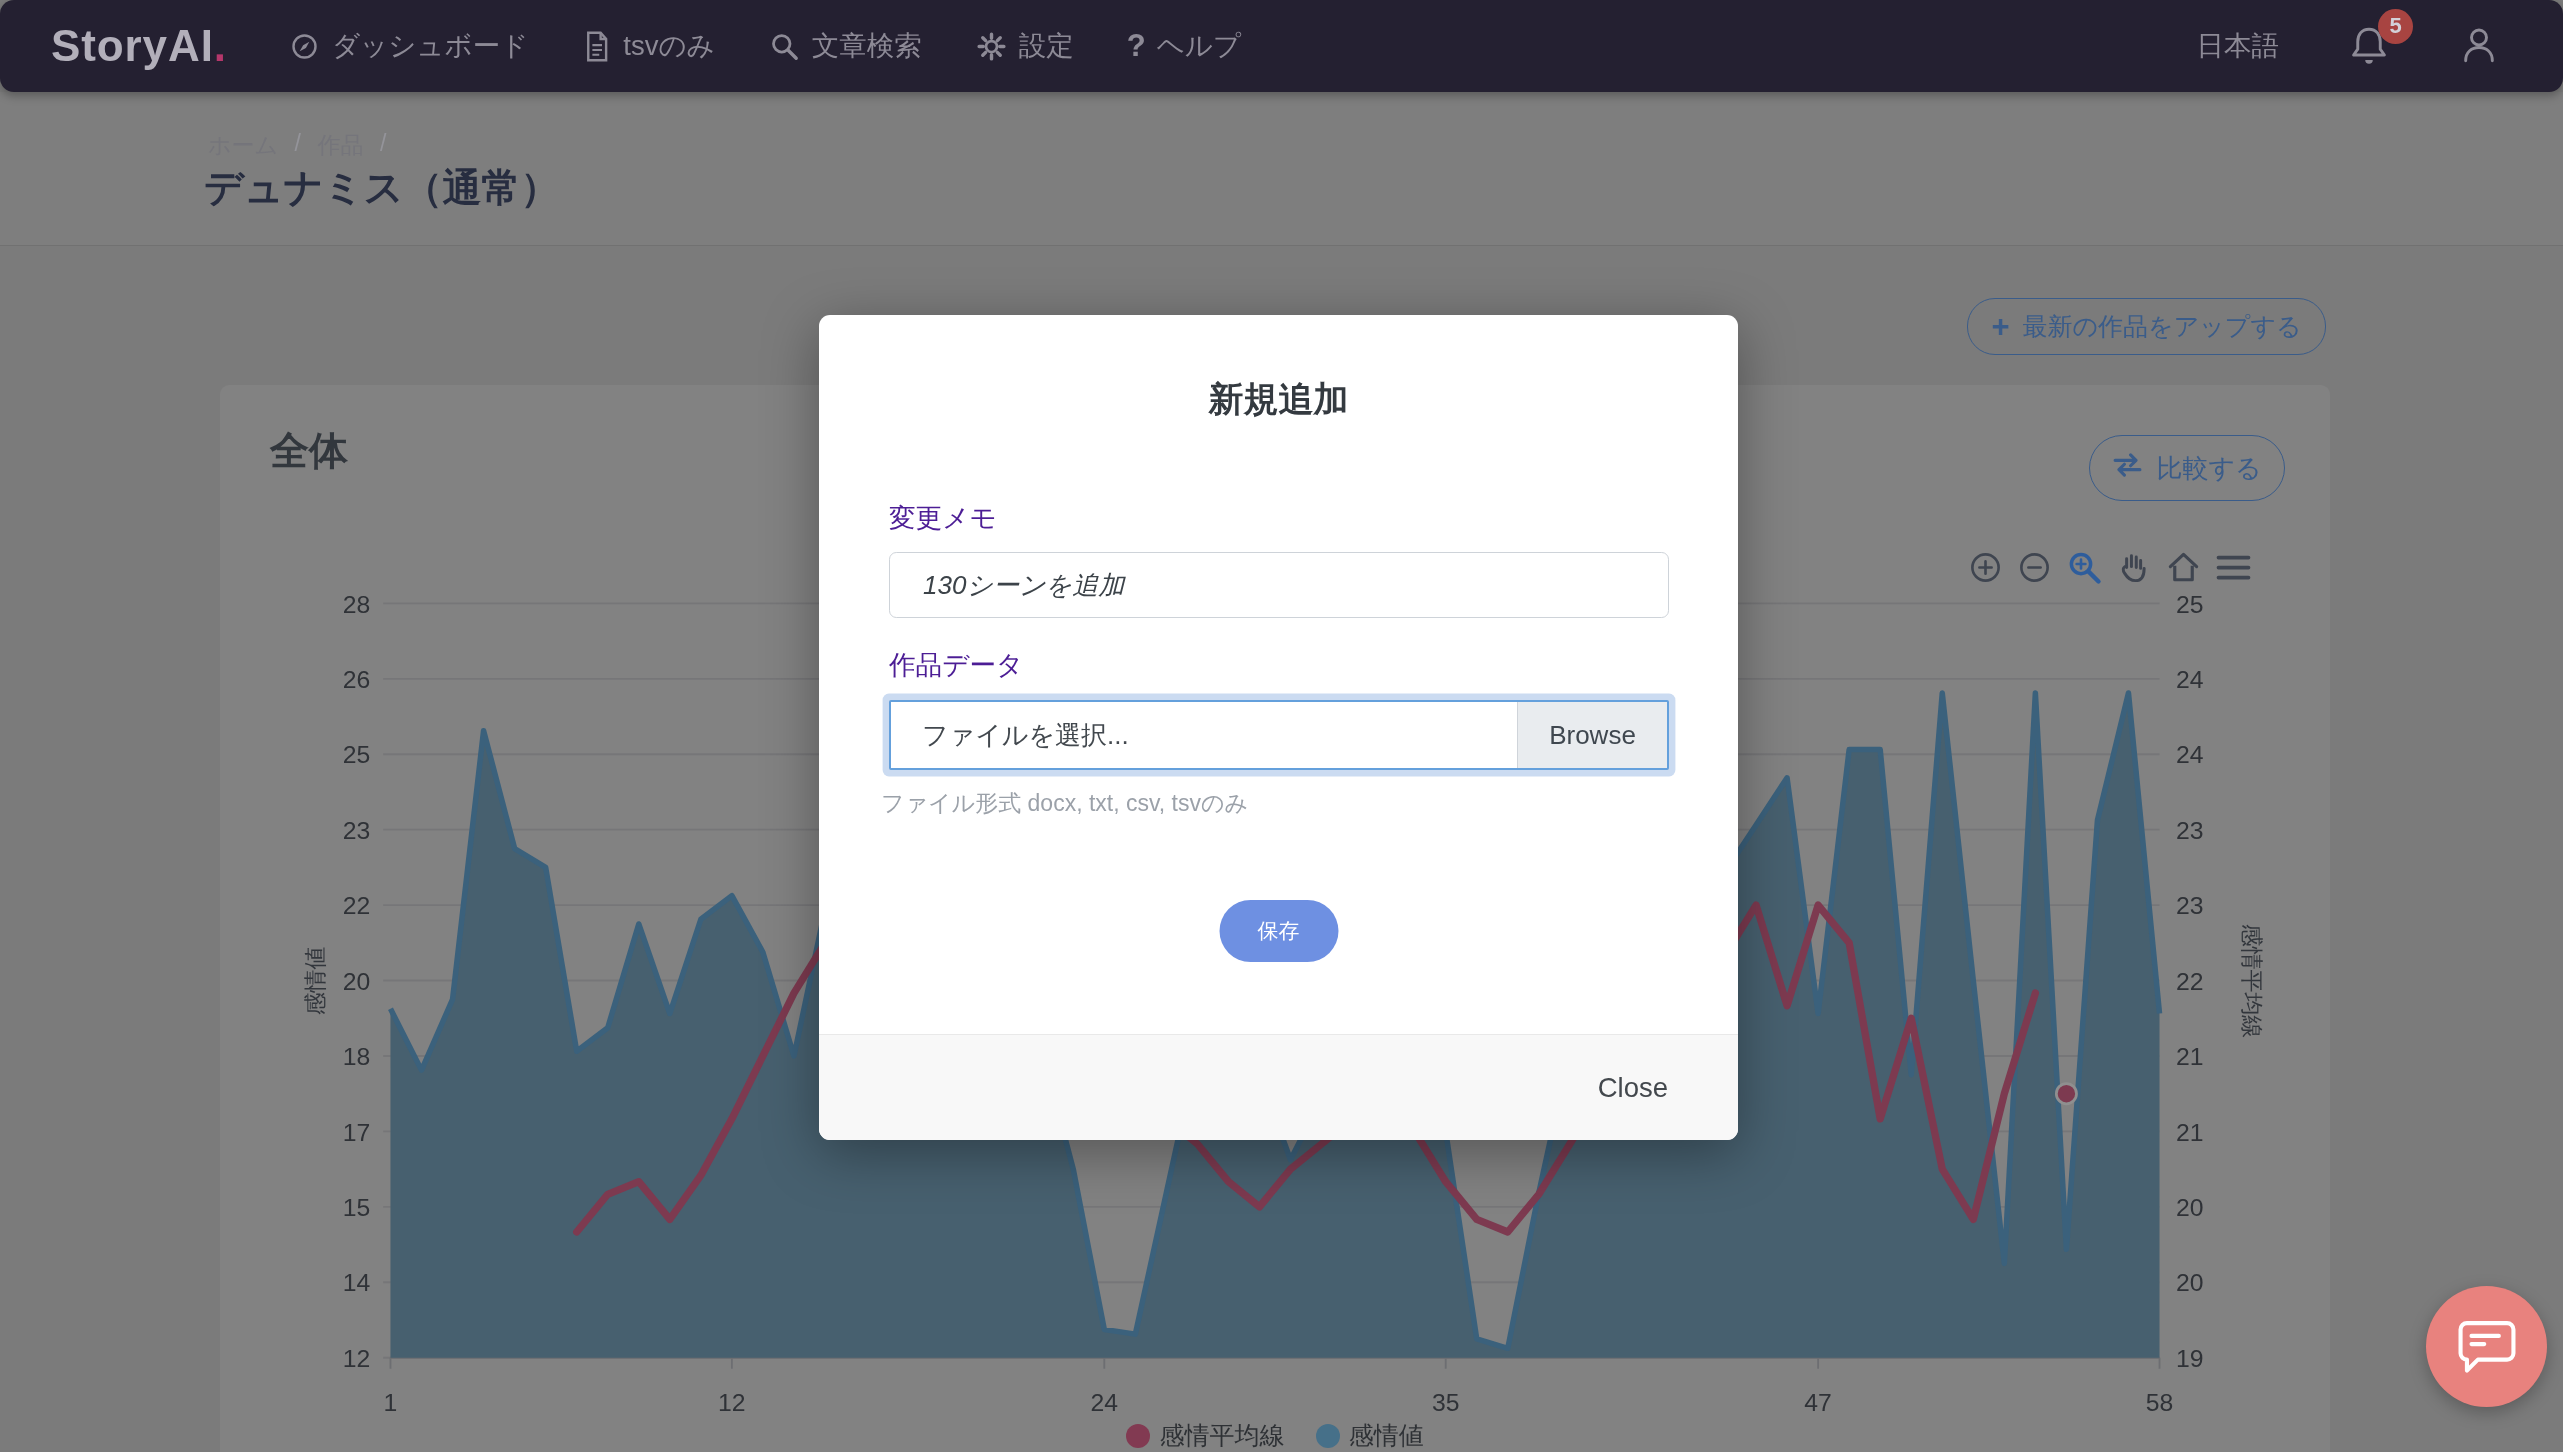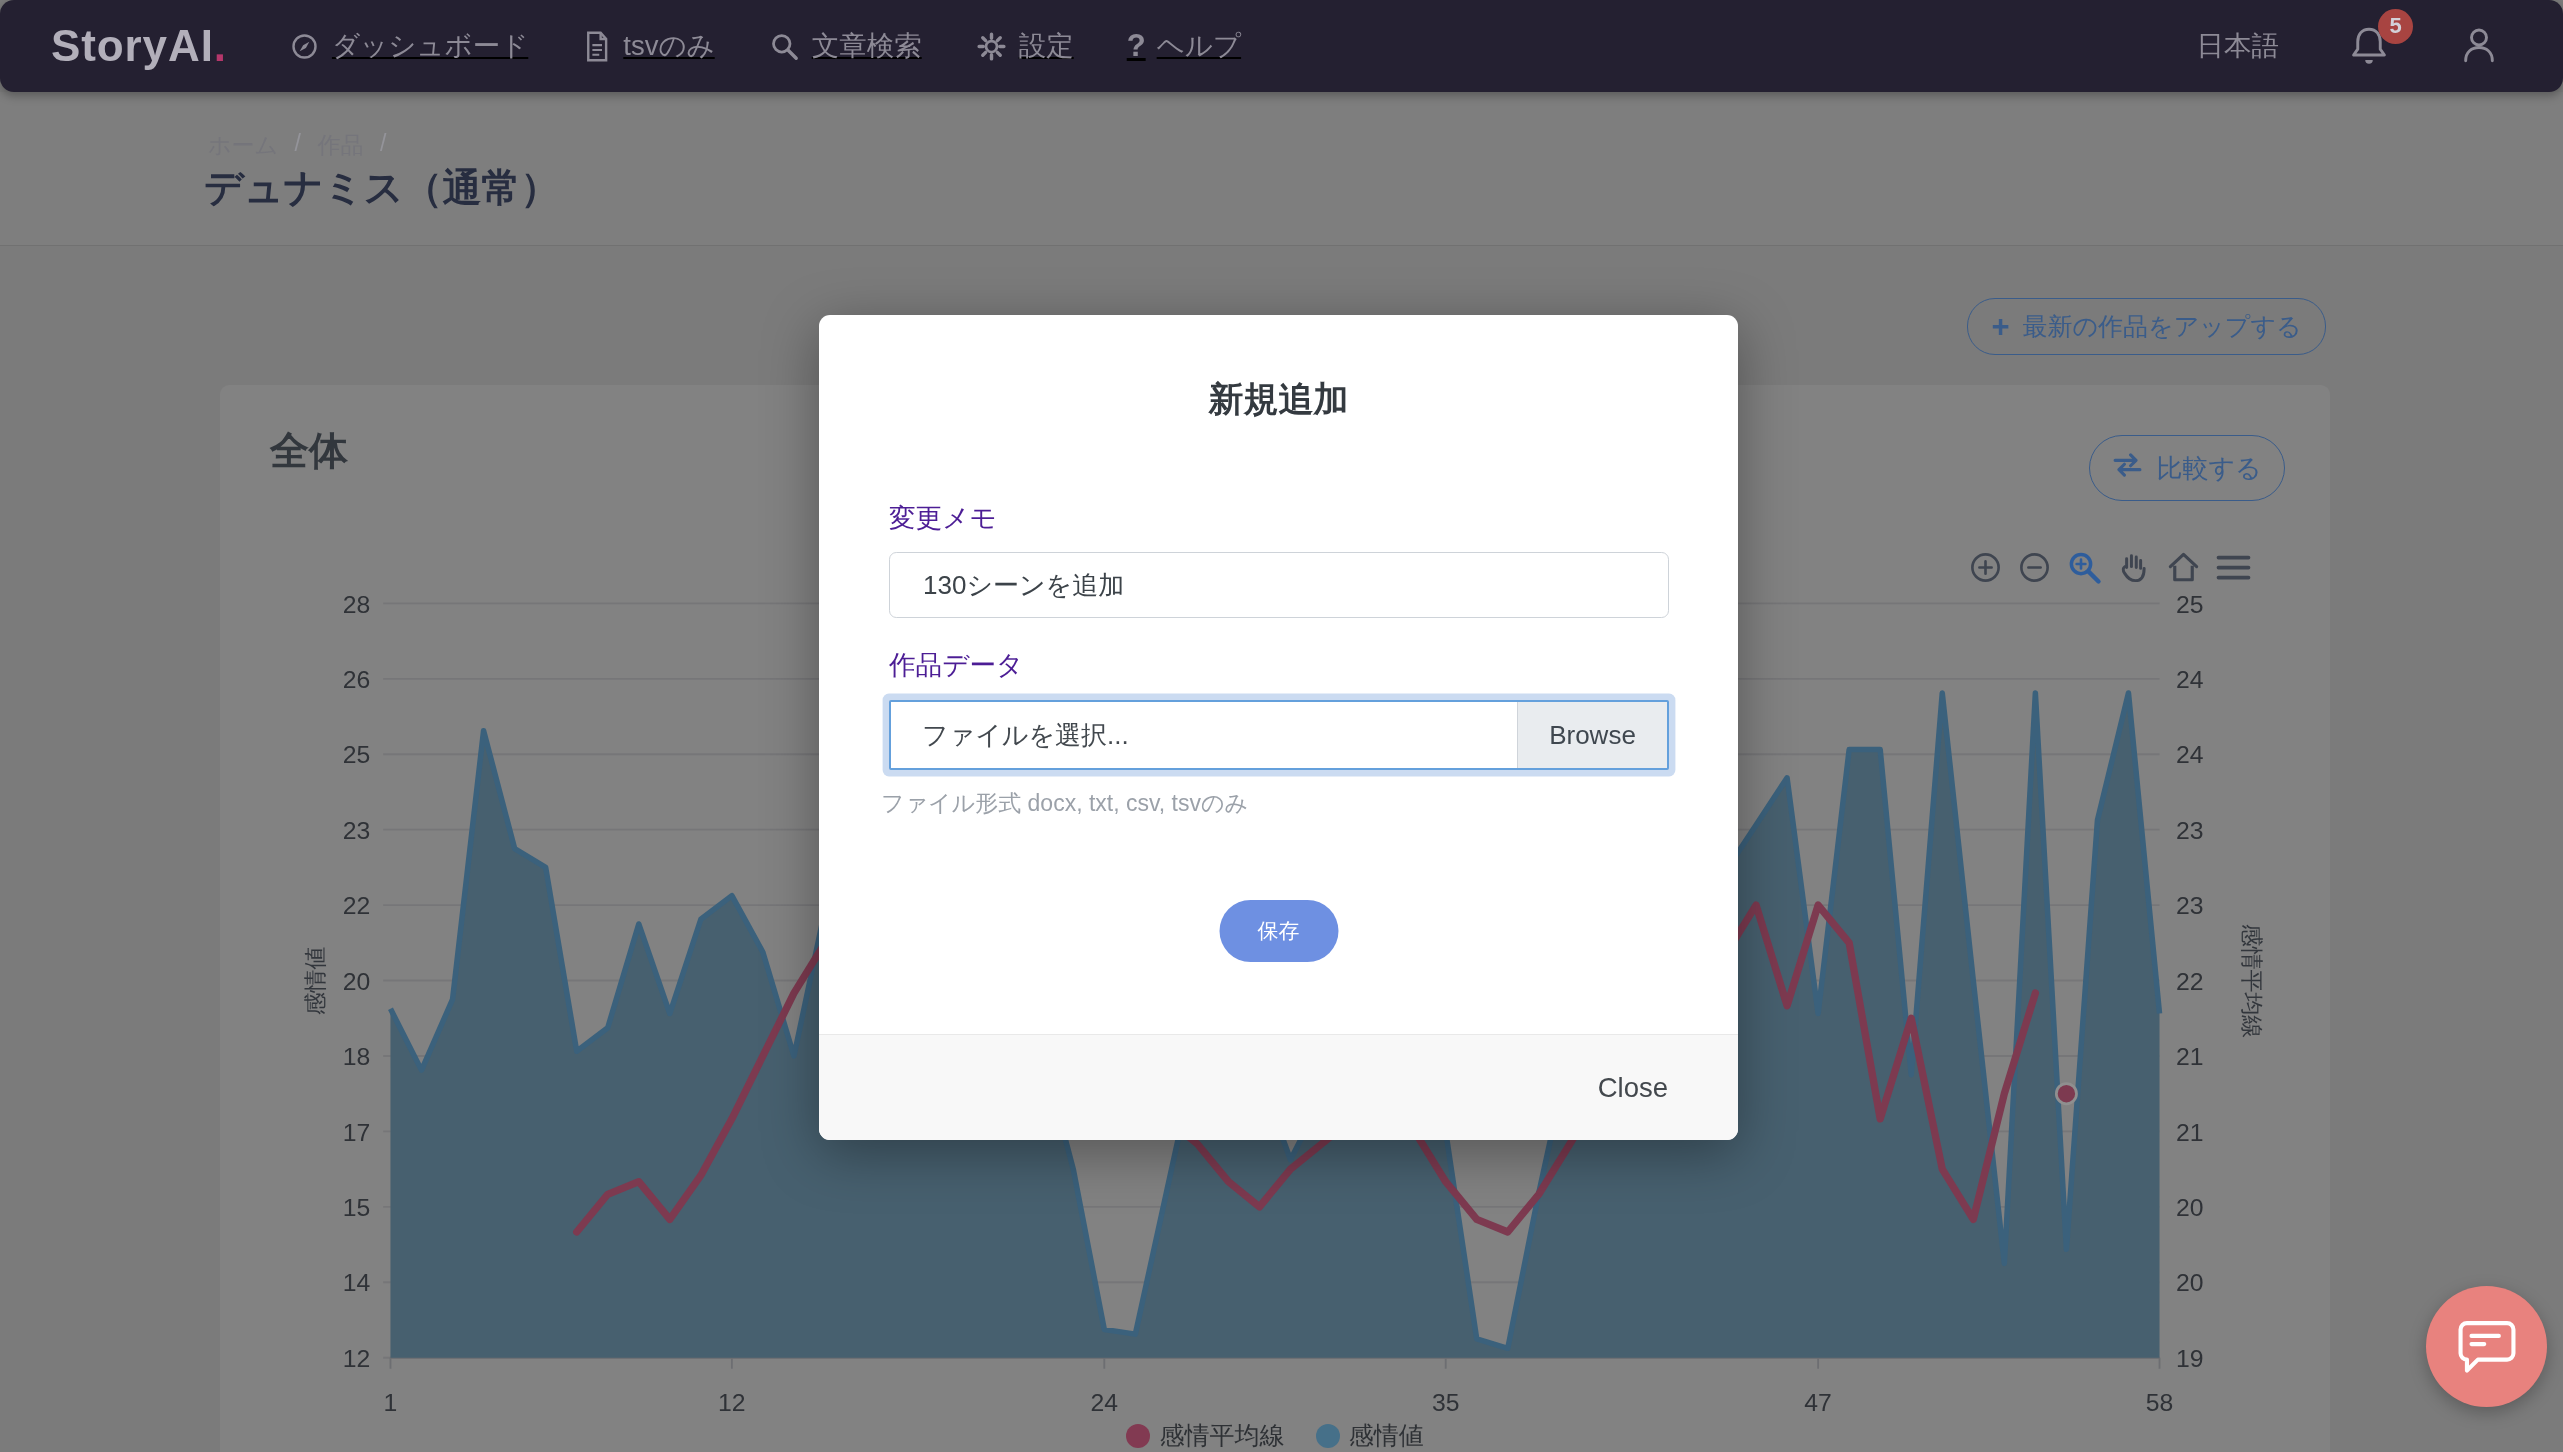--- a/index.html
+++ b/index.html
@@ -4,21 +4,21 @@
 <style>
   * { margin:0; padding:0; box-sizing:border-box; }
   html,body { width:2563px; height:1452px; overflow:hidden; }
   body { font-family:"Liberation Sans","DejaVu Sans",sans-serif; background:#7b7b7b; position:relative; }
 
   
   .navbar { position:absolute; left:0; top:0; width:2563px; height:92px; background:#242031;
             display:flex; align-items:center; z-index:10; box-shadow:0 3.7px 9.2px rgba(0,0,0,0.28);border-radius:14px; }
   .brand { margin-left:51px; font-size:44px; font-weight:bold; color:#b2afba; letter-spacing:0.9px; }
   .brand .dot { color:#b5376b; }
-  .nav-items { display:flex; align-items:flex-end; margin-left:61px; gap:53px;text-decoration:underline; }
+  .nav-items { display:flex; align-items:flex-end; margin-left:61px; gap:53px; }
   .nav-item { display:flex; align-items:center; gap:11px; color:#8d8a96; font-size:27.5px; cursor:pointer; }
   .nav-item svg { display:block; }
   .nav-q { font-size:31px; font-weight:bold; color:#8d8a96; }
   .nav-right { margin-left:auto; display:flex; align-items:center; gap:70px; margin-right:64px; }
   .nav-lang { color:#8d8a96; font-size:27.5px; cursor:pointer; }
   .bell-wrap { position:relative; cursor:pointer; }
   .badge { position:absolute; top:-14.7px; right:-24px; width:35px; height:35px; border-radius:50%;
            background:#a84441; color:#d3d1d8; font-size:22px; font-weight:bold;
            display:flex; align-items:center; justify-content:center; }
 
@@ -56,21 +56,21 @@
   .backdrop { position:absolute; left:0; top:0; width:2563px; height:1452px; background:rgba(0,0,0,0); z-index:20; }
   .modal { position:absolute; left:819px; top:315px; width:919px; height:825px; background:#ffffff;
            border-radius:11px; box-shadow:0 13px 55px rgba(0,0,0,0.35); z-index:30; }
   .modal-title { position:absolute; left:0; top:61px; width:100%; text-align:center;
                  font-size:35px; font-weight:bold; color:#343a40; }
   .field-label { position:absolute; left:70px; font-size:26.6px; color:#4c1d95; }
   .lbl-memo { top:185px; }
   .lbl-data { top:332px; }
   .memo-input { position:absolute; left:70px; top:237px; width:780px; height:66px; border:1.8px solid #ced3d9;
                 border-radius:7.3px; padding-left:33px; font-size:26px; color:#3c4349;
-                font-family:"Liberation Sans","DejaVu Sans",sans-serif; background:#fff; }
+                font-family:"Liberation Sans","DejaVu Sans",sans-serif; background:#fff;font-style:italic; }
   .file-control { position:absolute; left:70px; top:385px; width:780px; height:70px; border:2.8px solid #64a0dc;
                   border-radius:2px; box-shadow:0 0 0 6.4px rgba(140,175,225,0.45); display:flex;
                   overflow:hidden; cursor:pointer; background:#fff; }
   .file-text { flex:1; display:flex; align-items:center; padding-left:31px; font-size:26px; color:#42484e; }
   .browse-btn { width:150px; background:#e9ecef; border-left:1.8px solid #cfd4da; display:flex;
                 align-items:center; justify-content:center; font-size:26px; color:#3f474f; cursor:pointer; }
   .file-hint { position:absolute; left:62px; top:473px; font-size:23px; color:#9ba1a9; }
   .save-btn { position:absolute; left:50%; transform:translateX(-50%); top:585px; width:119px; height:62px;
               border-radius:31px; border:none; background:#6e90e2; color:#ffffff; font-size:21px; cursor:pointer;
               font-family:"Liberation Sans","DejaVu Sans",sans-serif; }

